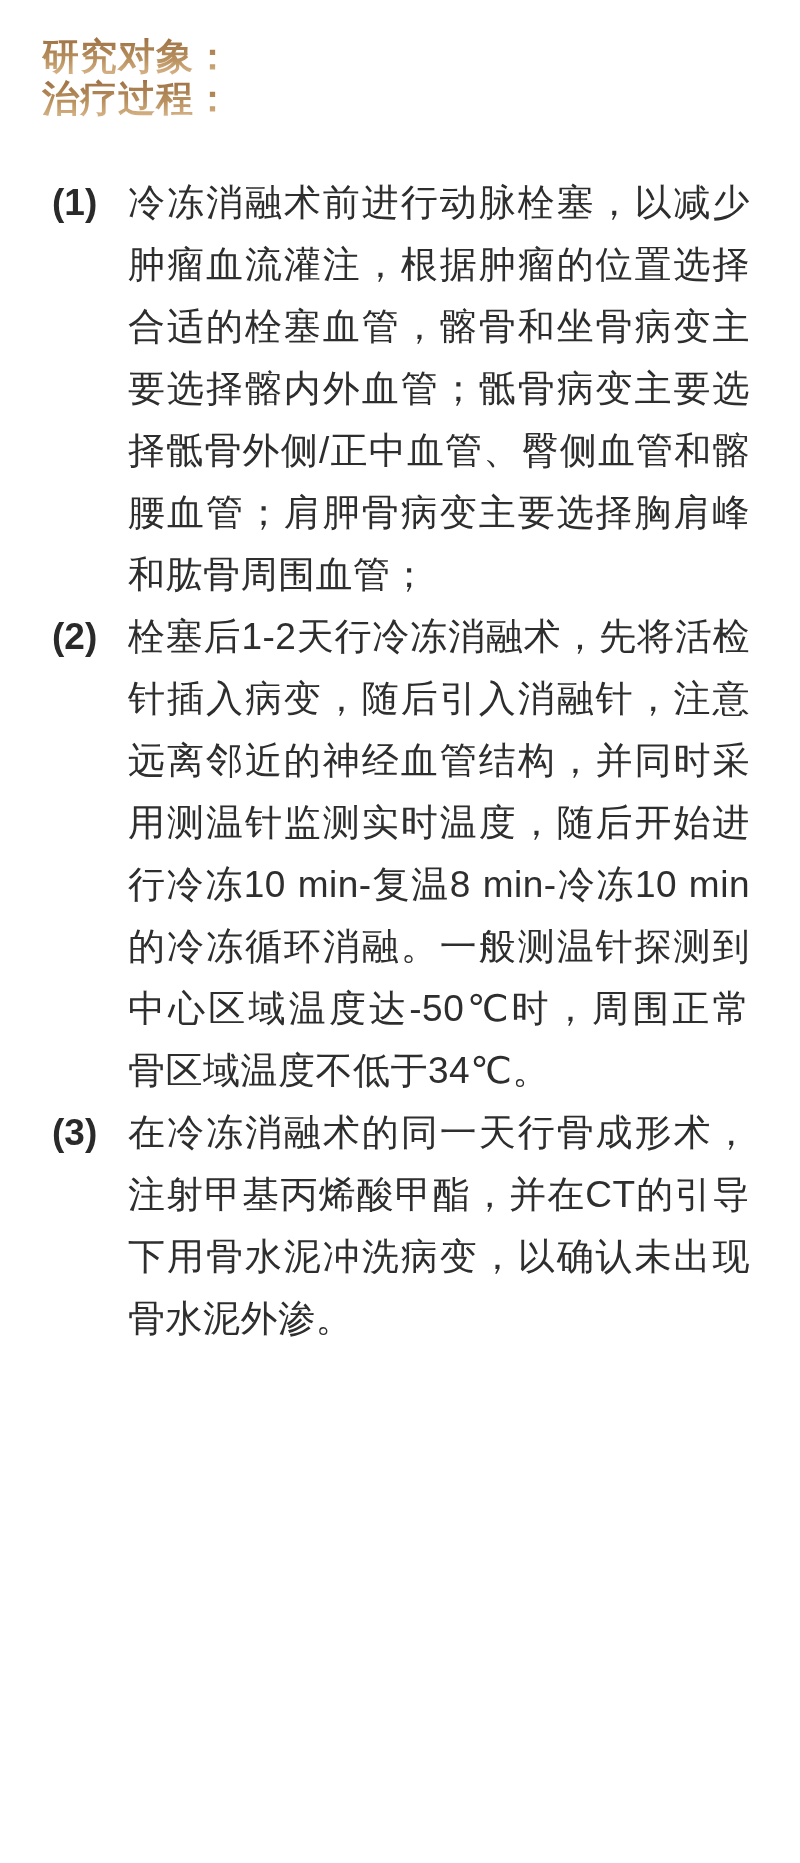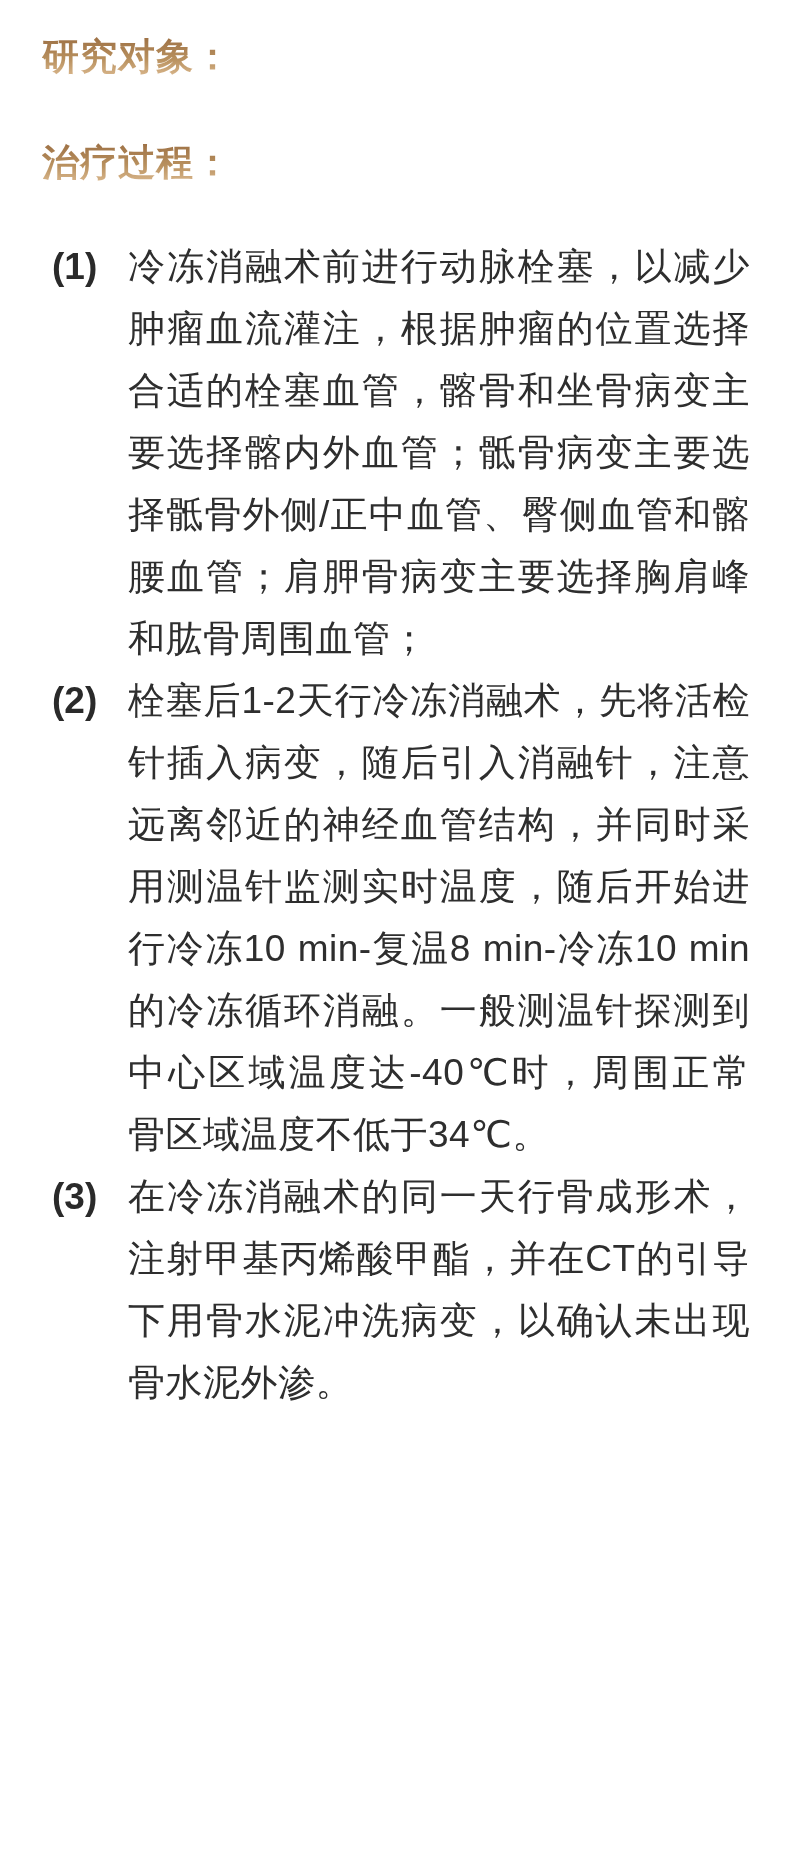--- a/index.html
+++ b/index.html
@@ -33,21 +33,20 @@
   }
   .body-paragraph {
     margin: 56px 0 0 0;
     font-size: 37px;
     line-height: 62px;
     text-align: justify;
     color: #2e2e2e;
     letter-spacing: 0.5px;
   }
   .heading-treatment {
-    margin-top: 64px;
   }
   .steps-list {
     list-style: none;
     margin: 52px 0 0 0;
     padding: 0;
   }
   .step-item {
     display: flex;
     align-items: flex-start;
     font-size: 37px;
@@ -81,21 +80,21 @@
   <section>
     <h2 class="gold-heading heading-treatment">治疗过程：</h2>
 
     <ol class="steps-list">
       <li class="step-item">
         <span class="step-marker">(1)</span>
         <span class="step-text">冷冻消融术前进行动脉栓塞，以减少肿瘤血流灌注，根据肿瘤的位置选择合适的栓塞血管，髂骨和坐骨病变主要选择髂内外血管；骶骨病变主要选择骶骨外侧/正中血管、臀侧血管和髂腰血管；肩胛骨病变主要选择胸肩峰和肱骨周围血管；</span>
       </li>
       <li class="step-item">
         <span class="step-marker">(2)</span>
-        <span class="step-text">栓塞后1-2天行冷冻消融术，先将活检针插入病变，随后引入消融针，注意远离邻近的神经血管结构，并同时采用测温针监测实时温度，随后开始进行冷冻10 min-复温8 min-冷冻10 min的冷冻循环消融。一般测温针探测到中心区域温度达-40℃时，周围正常骨区域温度不低于34℃。</span>
+        <span class="step-text">栓塞后1-2天行冷冻消融术，先将活检针插入病变，随后引入消融针，注意远离邻近的神经血管结构，并同时采用测温针监测实时温度，随后开始进行冷冻10 min-复温8 min-冷冻10 min的冷冻循环消融。一般测温针探测到中心区域温度达-50℃时，周围正常骨区域温度不低于34℃。</span>
       </li>
       <li class="step-item">
         <span class="step-marker">(3)</span>
         <span class="step-text">在冷冻消融术的同一天行骨成形术，注射甲基丙烯酸甲酯，并在CT的引导下用骨水泥冲洗病变，以确认未出现骨水泥外渗。</span>
       </li>
     </ol>
   </section>
 
 </div>
 

